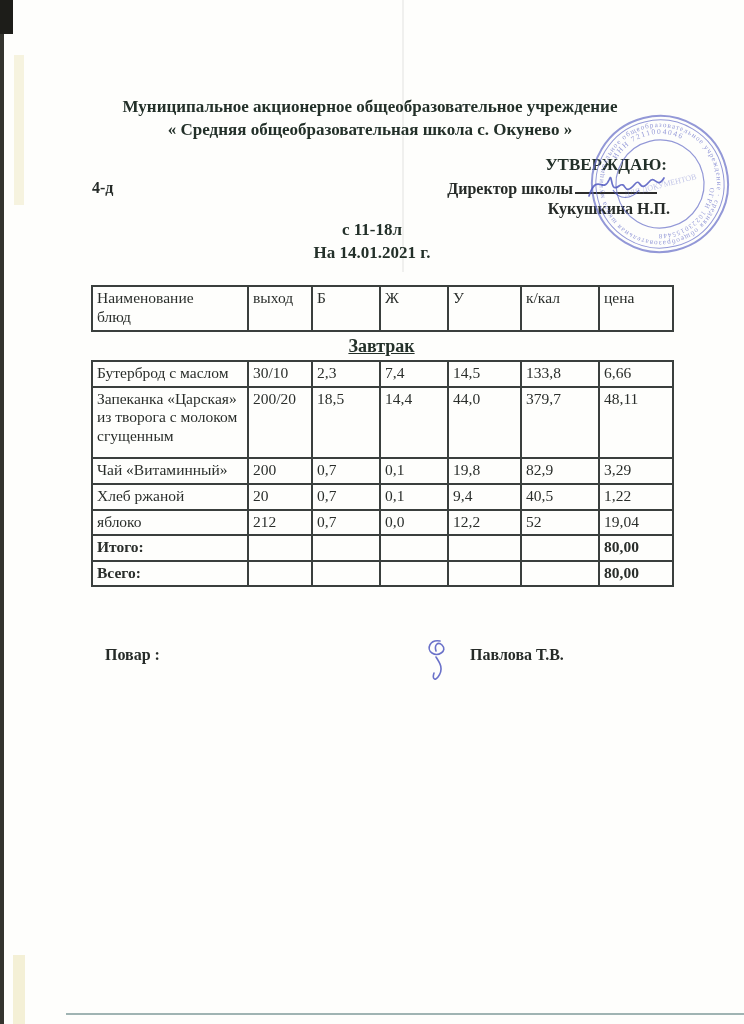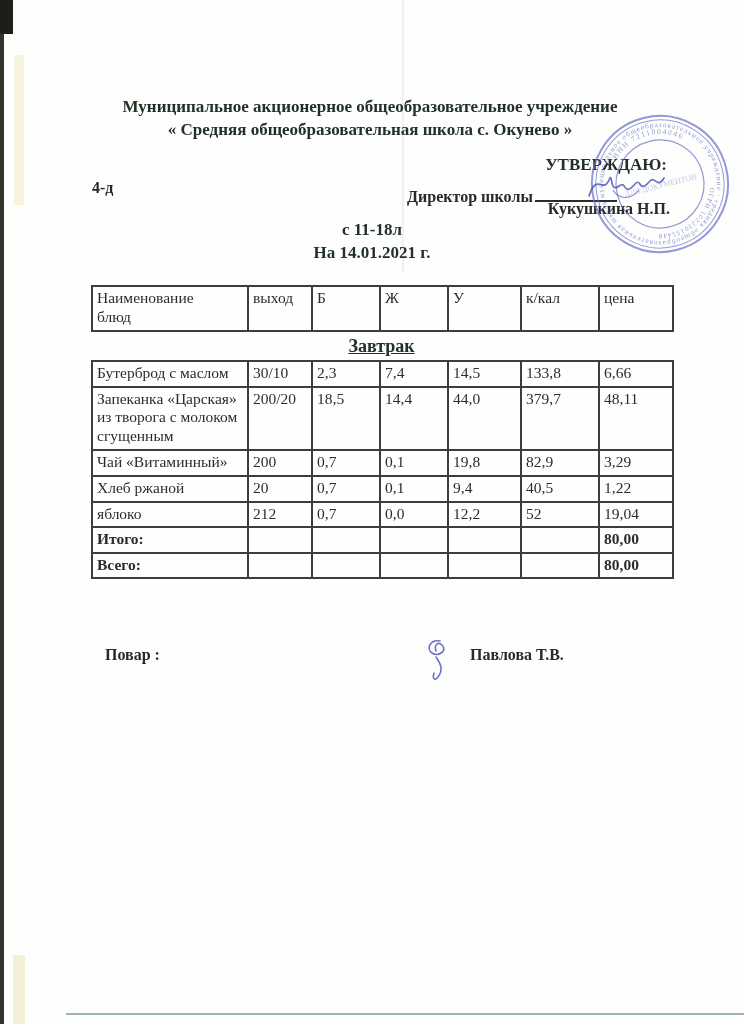--- a/index.html
+++ b/index.html
@@ -15,37 +15,37 @@
   .edge-cream-top{position:absolute;left:14px;top:55px;width:10px;height:150px;background:#efe9c6;opacity:.55;}
   .edge-cream-bottom{position:absolute;left:13px;top:955px;width:12px;height:69px;background:#efe9c6;opacity:.7;}
   .bottom-scanline{position:absolute;left:66px;top:1013px;width:678px;height:2px;background:#8fa7a6;opacity:.85;}
   .crease{position:absolute;left:402px;top:0;width:2px;height:272px;background:#9a9a9a;opacity:.14;}
   
   .org{position:absolute;left:40px;width:660px;text-align:center;font-weight:bold;font-size:17px;line-height:22px;color:#233029;}
   .org1{top:96px;}
   .org2{top:119px;}
   .approve{position:absolute;left:367px;top:155px;width:300px;text-align:right;font-weight:bold;font-size:17px;color:#233029;}
   .class-label{position:absolute;left:92px;top:179px;font-weight:bold;font-size:16px;}
-  .director-line{position:absolute;left:367px;top:187px;width:290px;text-align:center;font-weight:bold;font-size:16px;}
+  .director-line{position:absolute;left:367px;top:179px;width:290px;text-align:right;font-weight:bold;font-size:16px;}
   .sig-line{display:inline-block;width:82px;height:13px;border-bottom:2px solid #2c2c2c;margin-left:2px;}
   .director-name{position:absolute;left:420px;top:200px;width:250px;text-align:right;font-weight:bold;font-size:16px;}
   .menu-block{position:absolute;left:0;top:218px;width:744px;text-align:center;font-weight:bold;font-size:17px;line-height:23px;color:#233029;}
   
   .menu-table-wrap{position:absolute;left:91px;top:285px;width:581px;}
   table{border-collapse:collapse;table-layout:fixed;width:581px;font-size:15.5px;color:#2a2e2b;}
   td{border:2px solid #3a3f3d;padding:2px 4px 3px 4px;vertical-align:top;line-height:1.2;word-wrap:break-word;}
   col.c-name{width:156px;} col.c-out{width:64px;} col.c-b{width:68px;} col.c-f{width:68px;}
   col.c-u{width:73px;} col.c-kcal{width:78px;} col.c-price{width:74px;}
   .hdr-name-inner{display:block;width:118px;}
   .section-strip{height:28px;display:flex;align-items:center;justify-content:center;
     font-weight:bold;font-size:18px;color:#233029;text-decoration:underline;}
   .total-label{font-weight:bold;}
   .total-price{font-weight:bold;}
   .header-row td{height:38px;}
-  .row-tall td{padding-bottom:4px;}
+  .row-tall td{padding-bottom:12px;}
   
   .cook-label{position:absolute;left:105px;top:646px;font-weight:bold;font-size:16px;}
   .cook-name{position:absolute;left:470px;top:646px;font-weight:bold;font-size:16px;}
   
   .stamp{position:absolute;left:574px;top:98px;width:172px;height:172px;opacity:.72;transform:rotate(-14deg);}
   .sig-director{position:absolute;left:583px;top:160px;width:86px;height:52px;}
   .sig-cook{position:absolute;left:422px;top:635px;width:34px;height:52px;}
 </style>
 </head>
 <body>

